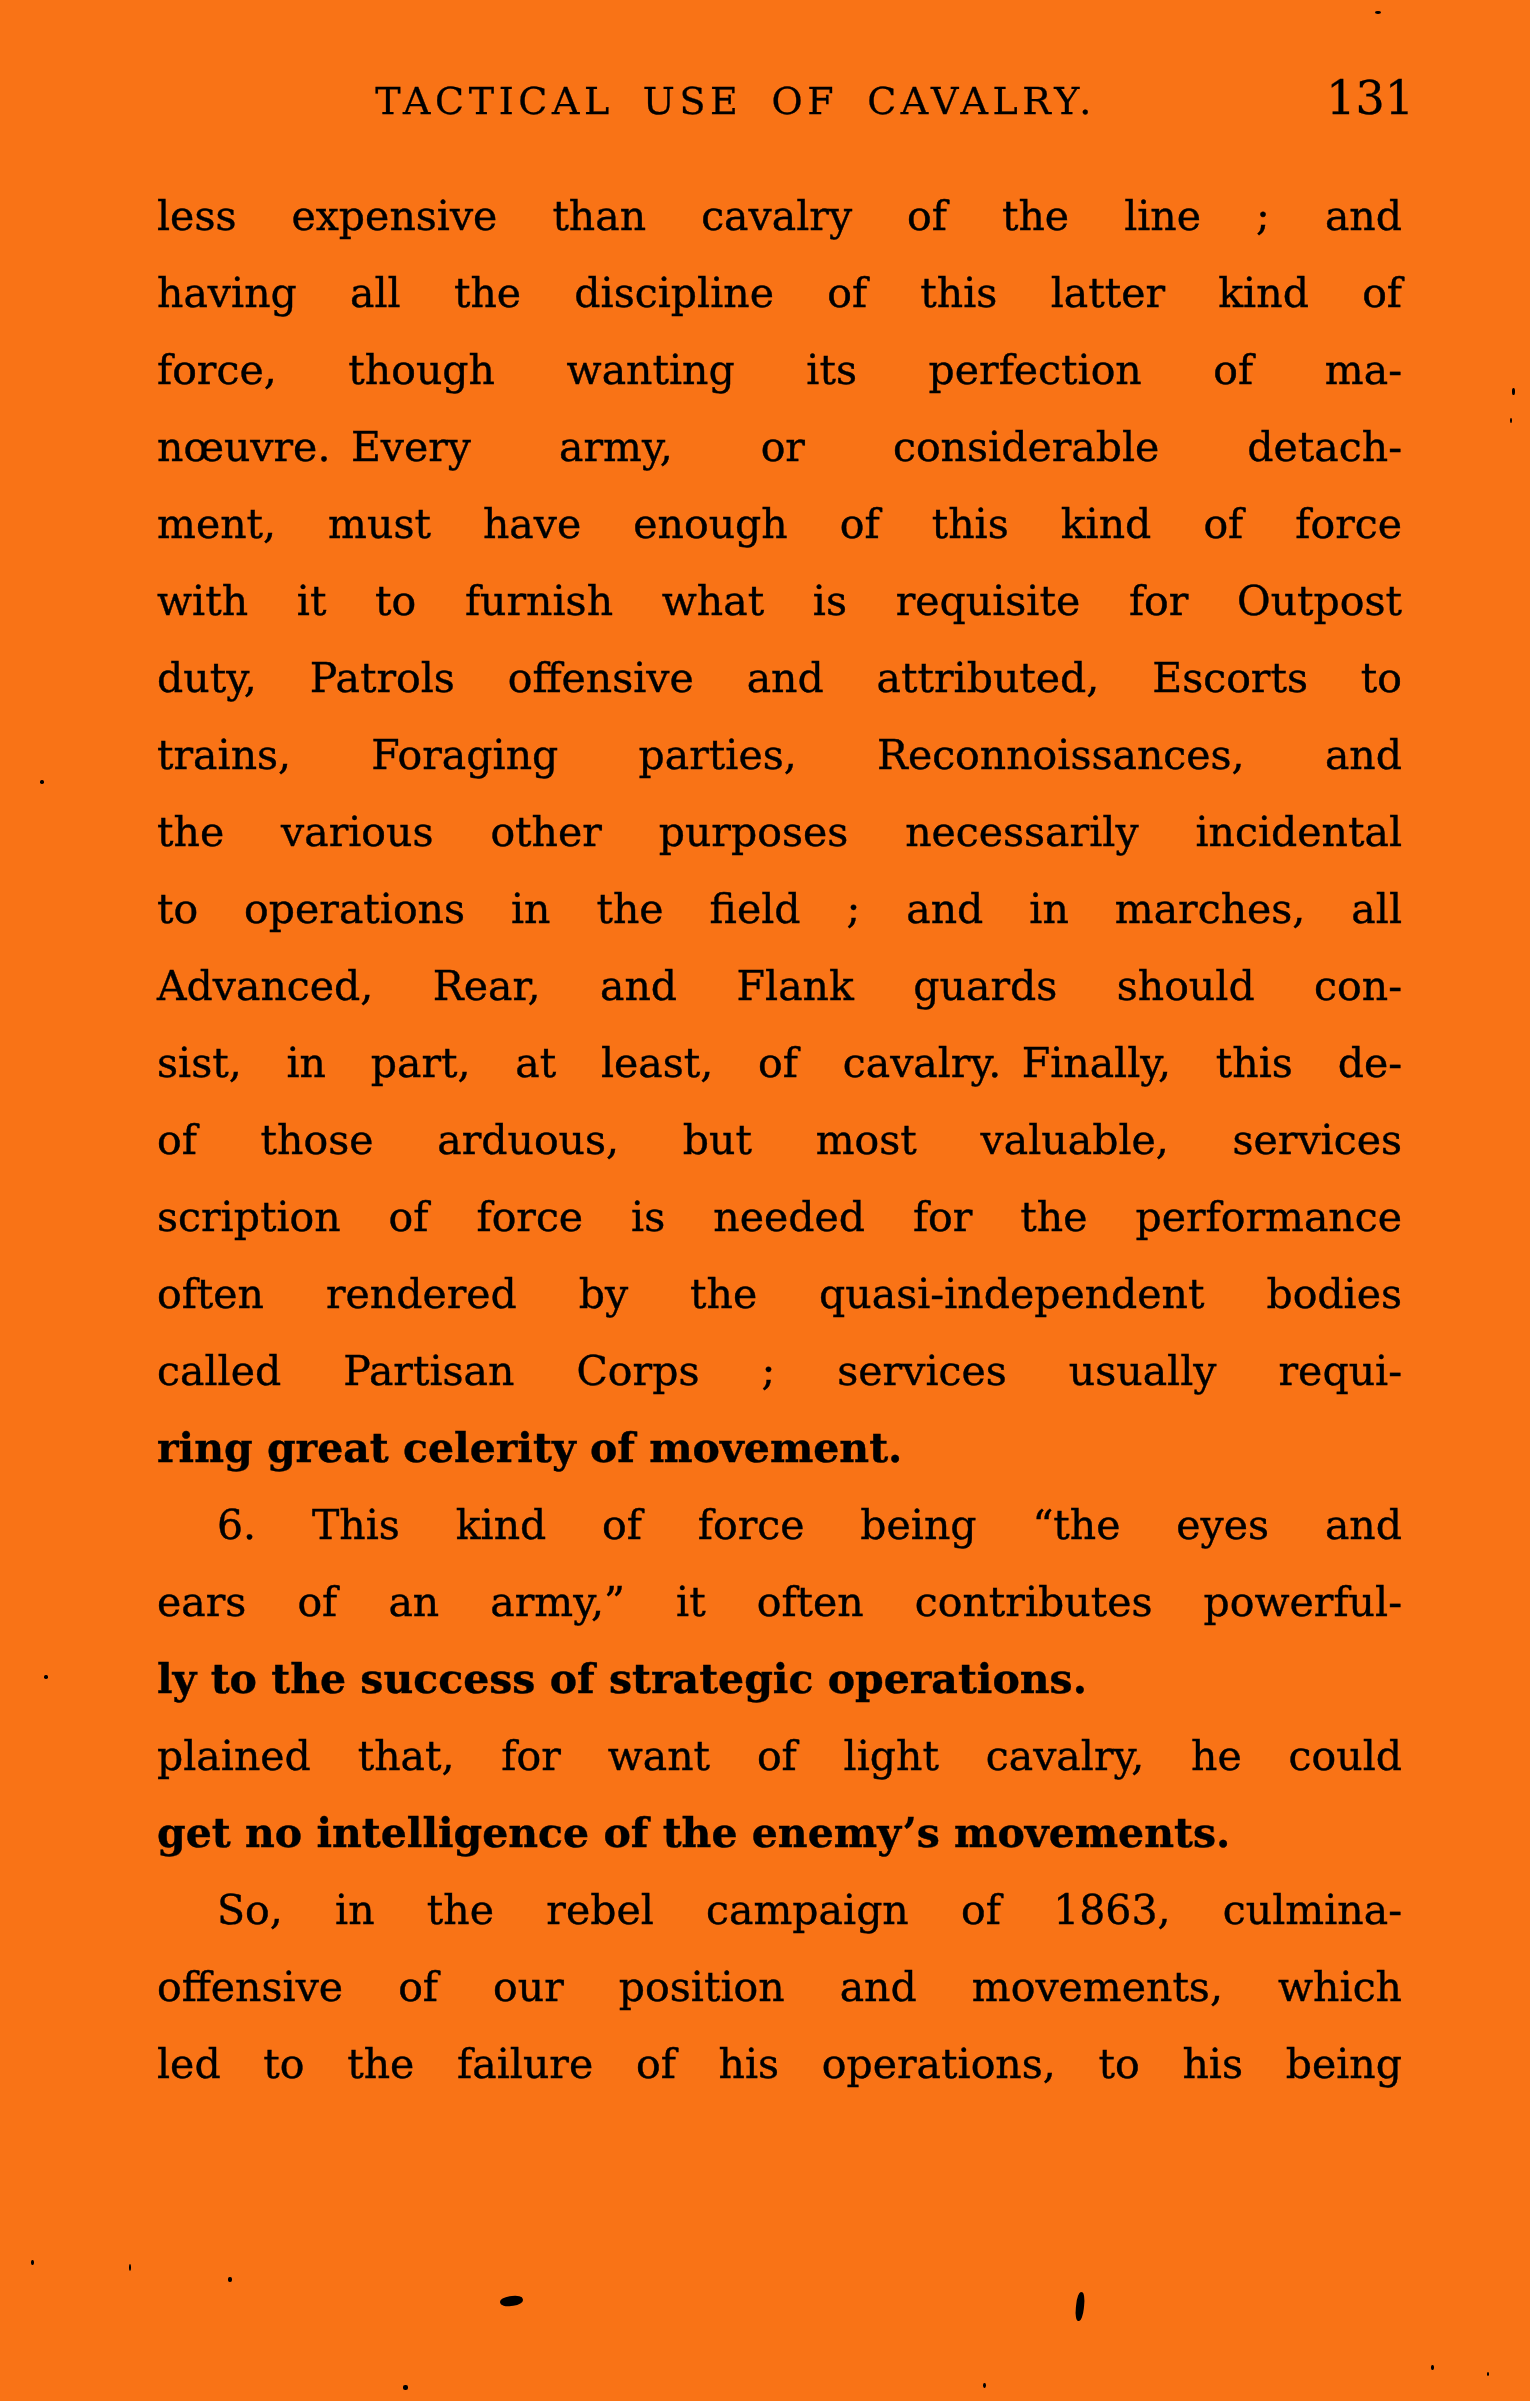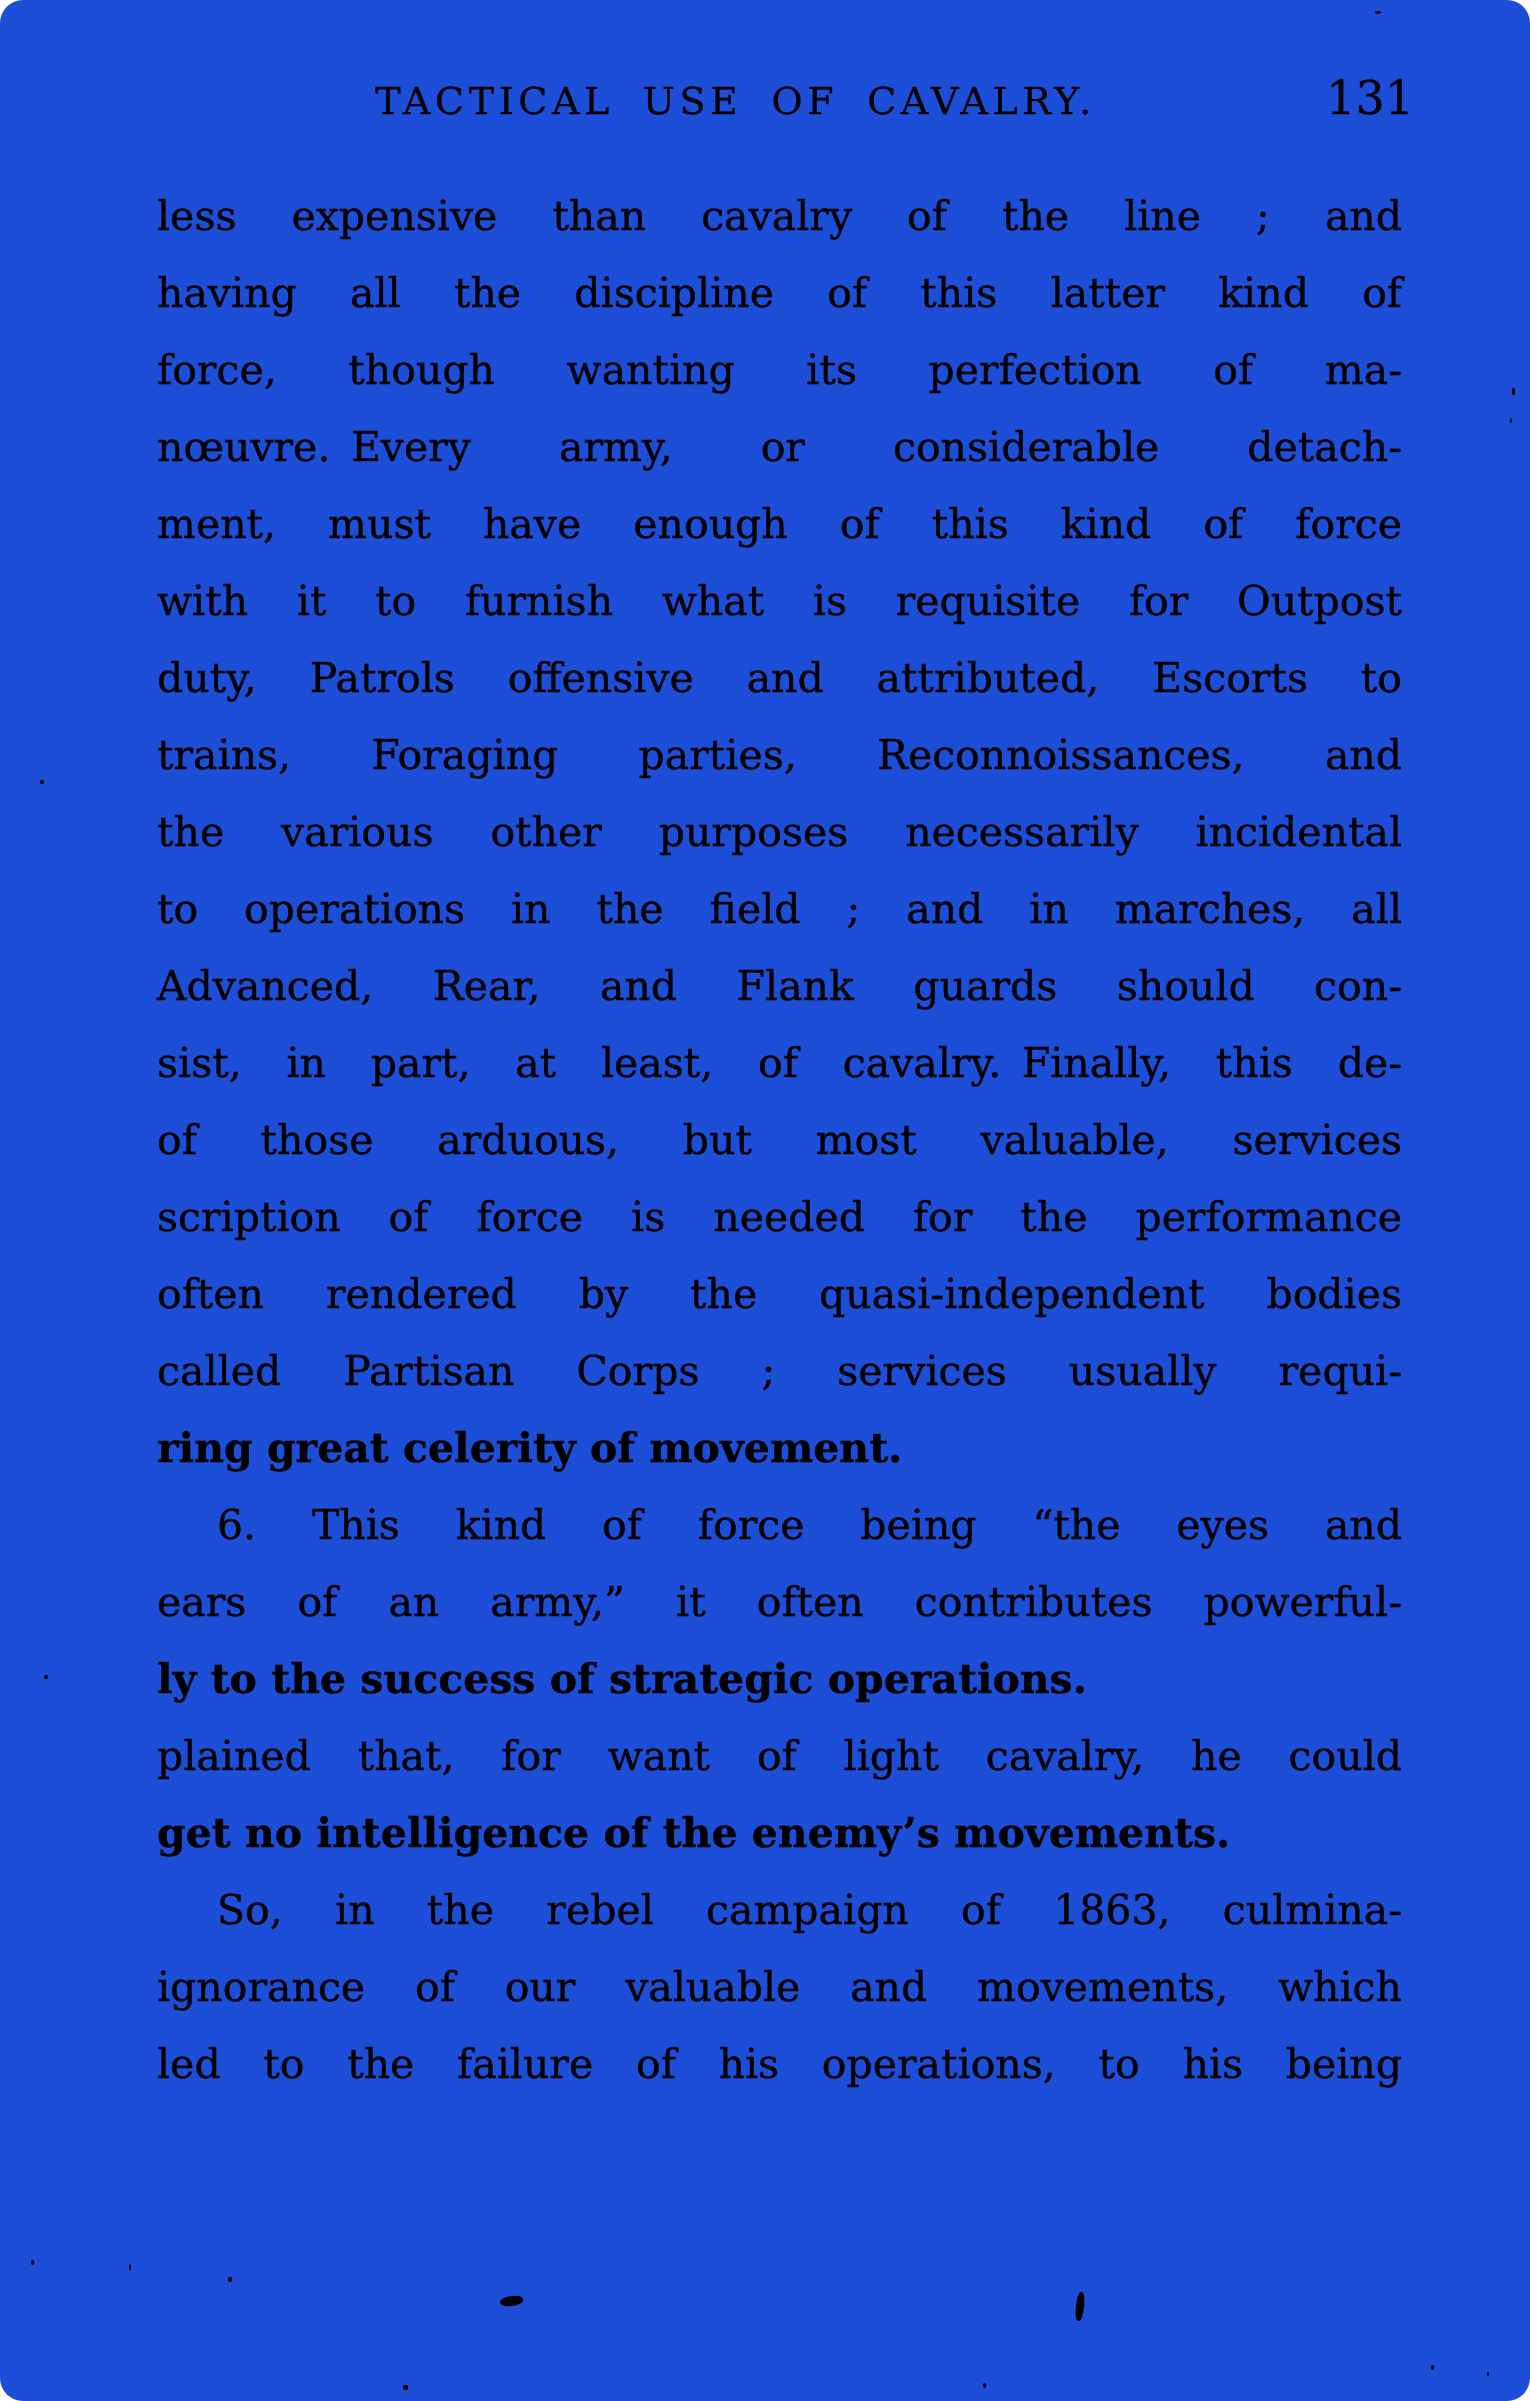--- a/index.html
+++ b/index.html
@@ -4,25 +4,24 @@
 <style>
   html, body {
     margin: 0;
     padding: 0;
     background: #ffffff;
   }
   .page {
     position: relative;
     width: 1530px;
     height: 2401px;
-    background: #1d4ed8;
+    background: #f97316;
     color: #000000;
     font-family: "DejaVu Serif", serif;
     overflow: hidden;
-    border-radius: 23px;
   }
   .header-row {
     position: absolute;
     top: 74px;
     left: 157px;
     width: 1257px;
     height: 54px;
   }
   .header-title {
     position: absolute;
@@ -108,21 +107,21 @@
       <div class="line justified">scription of force is needed for the performance</div>
       <div class="line justified">often rendered by the quasi-independent bodies</div>
       <div class="line justified">called Partisan Corps ; services usually requi-</div>
       <div class="line ragged">ring great celerity of movement.</div>
       <div class="line justified indented">6. This kind of force being “the eyes and</div>
       <div class="line justified">ears of an army,” it often contributes powerful-</div>
       <div class="line ragged">ly to the success of strategic operations.</div>
       <div class="line justified">plained that, for want of light cavalry, he could</div>
       <div class="line ragged">get no intelligence of the enemy’s movements.</div>
       <div class="line justified indented">So, in the rebel campaign of 1863, culmina-</div>
-      <div class="line justified">ignorance of our valuable and movements, which</div>
+      <div class="line justified">offensive of our position and movements, which</div>
       <div class="line justified">led to the failure of his operations, to his being</div>
     </div>
 
   <div class="artifacts-layer" id="artifacts-layer">
       <span class="speck" style="left: 500px; top: 2296px; width: 23px; height: 10px; transform: rotate(-8deg);"></span>
       <span class="speck" style="left: 1076px; top: 2292px; width: 7.7px; height: 29px; transform: rotate(6deg);"></span>
       <span class="speck" style="left: 228px; top: 2277px; width: 3.8px; height: 4.6px;"></span>
       <span class="speck" style="left: 129px; top: 2264px; width: 2.3px; height: 6.9px;"></span>
       <span class="speck" style="left: 403px; top: 2385px; width: 4.6px; height: 4.6px;"></span>
       <span class="speck" style="left: 983px; top: 2383px; width: 3.1px; height: 5.4px;"></span>

